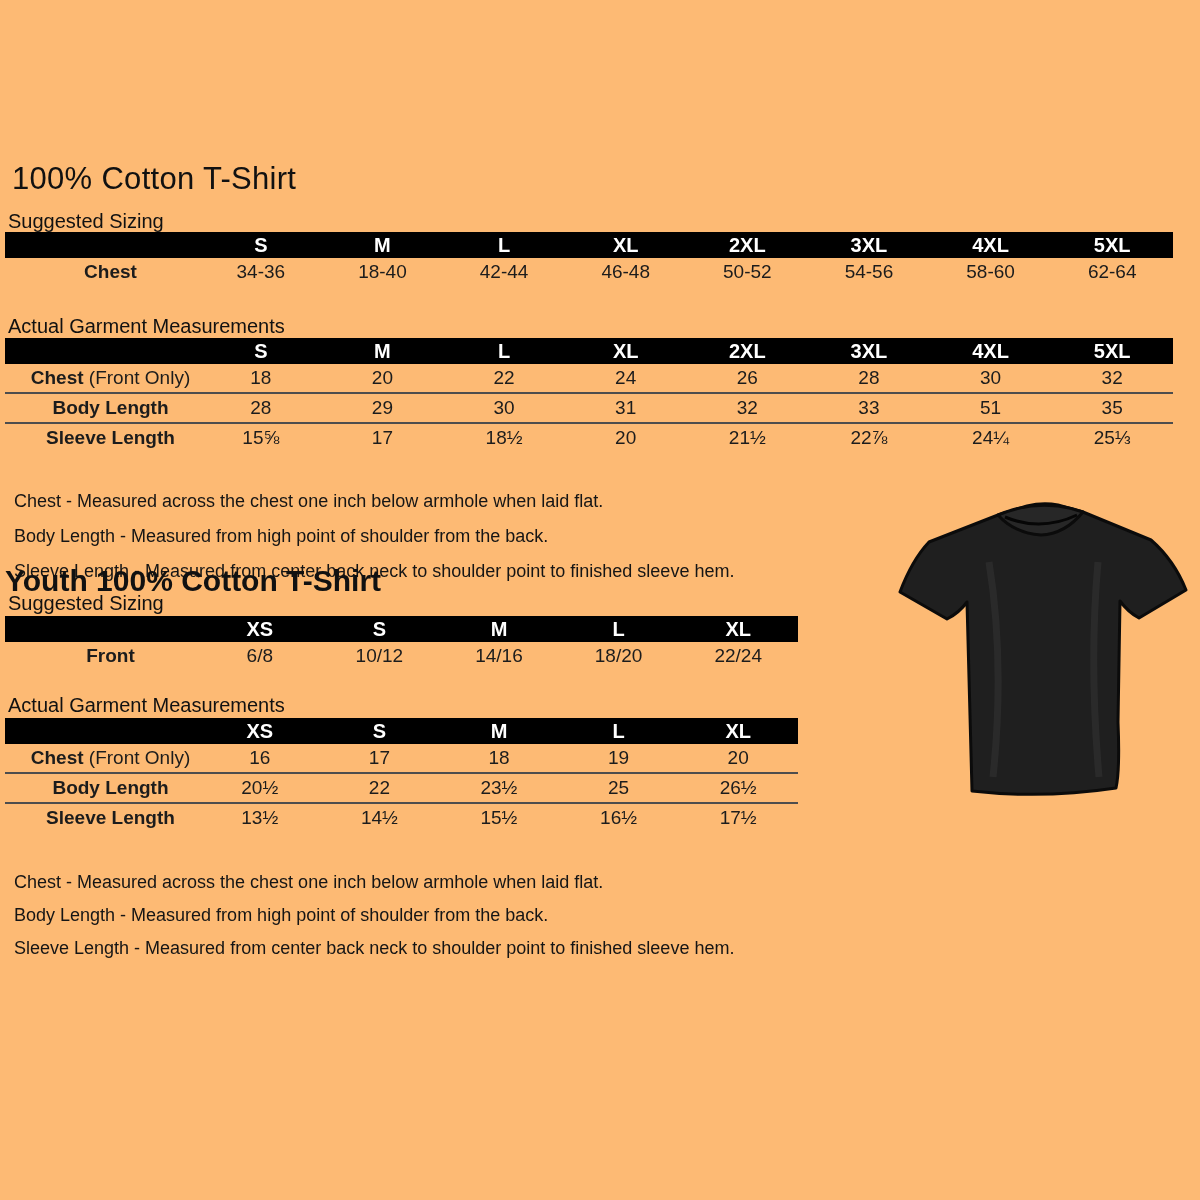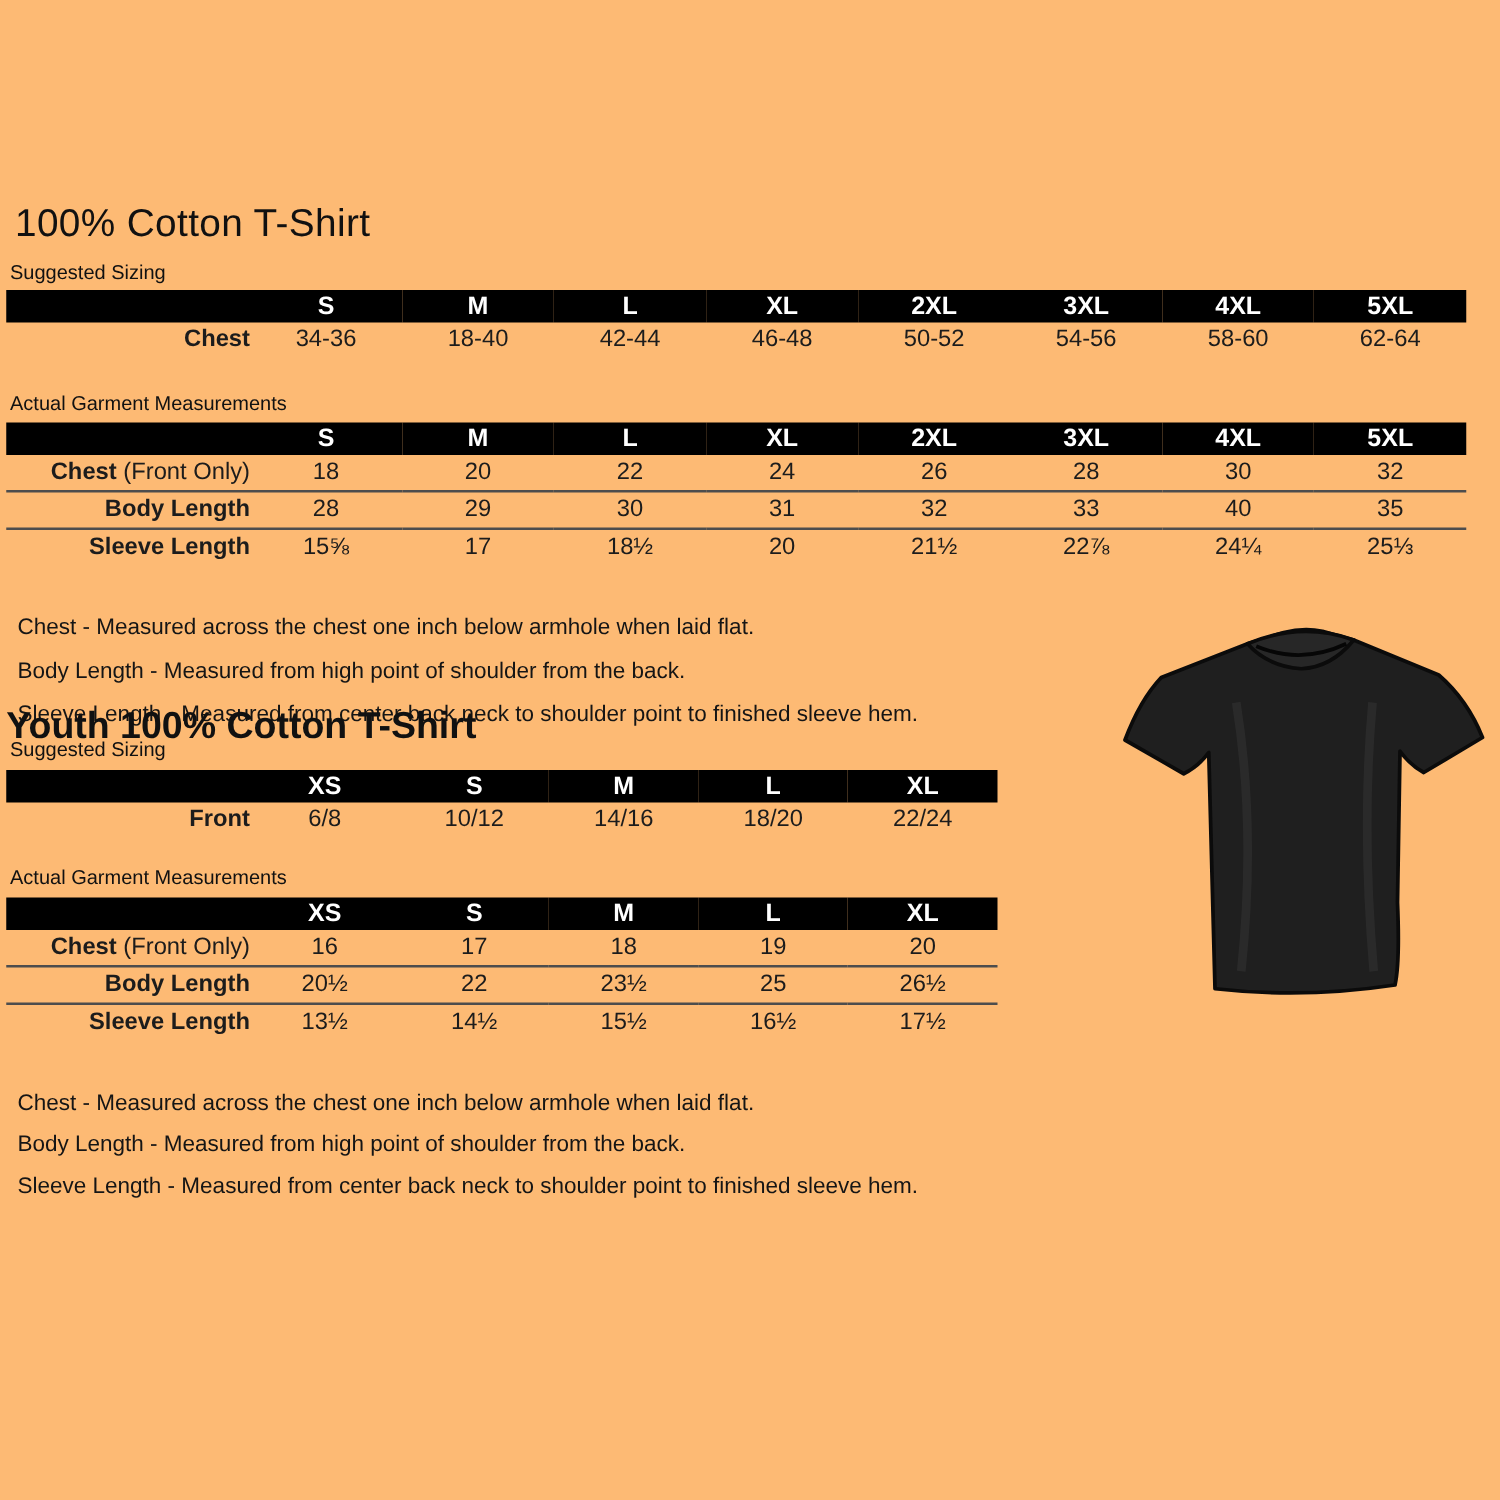--- a/index.html
+++ b/index.html
@@ -10,21 +10,21 @@
   .title{
     position:absolute;left:12px;top:161px;font-size:31px;font-weight:400;
     letter-spacing:.3px;white-space:nowrap;
   }
   .banner{
     position:absolute;left:346px;top:164px;width:556px;height:44px;
     background:#000;color:#fff;font-size:32px;font-weight:700;
     letter-spacing:5px;text-align:center;line-height:45px;
     box-shadow:4px 4px 3px rgba(0,0,0,.35);white-space:nowrap;
   }
-  .section-label{position:absolute;font-size:16px;white-space:nowrap;}
+  .section-label{position:absolute;font-size:20px;white-space:nowrap;}
   #adult-suggested-label{left:8px;top:210px;}
   #adult-actual-label{left:8px;top:315px;}
   #youth-suggested-label{left:8px;top:592px;}
   #youth-actual-label{left:8px;top:694px;}
   .youth-title{
     position:absolute;left:5px;top:564px;font-size:30px;font-weight:700;
     white-space:nowrap;
   }
   table{border-collapse:collapse;table-layout:fixed;position:absolute;}
   #adult-suggested-table{left:5px;top:232px;width:1168px;}
@@ -33,21 +33,21 @@
   #youth-actual-table{left:5px;top:718px;width:793px;}
   thead th{
     background:#000;color:#fff;font-size:20px;font-weight:700;height:26px;
     padding:0;text-align:center;
   }
   thead th:first-child{width:195px;}
   tbody td{
     font-size:19px;text-align:center;height:28px;padding:0;color:#1c1c1c;
     white-space:nowrap;
   }
-  td.row-label{text-align:right;padding-left:16px;}
+  td.row-label{text-align:center;padding-left:16px;}
   tbody tr:not(:first-child) td{border-top:2px solid #4d4d4d;margin-top:31px;}
   .lbl-bold{font-weight:700;}
   .lbl-suffix{font-weight:400;}
   .notes{position:absolute;left:14px;font-size:18px;color:#151515;margin-top:24px;}
   #adult-notes{top:460px;line-height:35px;}
   #youth-notes{top:842px;line-height:33px;}
   .tshirt{position:absolute;left:893px;top:492px;width:300px;height:322px;}
 </style>
 </head>
 <body>
@@ -114,21 +114,21 @@
           <td>32</td>
         </tr>
         <tr>
           <td class="row-label"><span class="lbl-bold">Body Length</span></td>
           <td>28</td>
           <td>29</td>
           <td>30</td>
           <td>31</td>
           <td>32</td>
           <td>33</td>
-          <td>40</td>
+          <td>51</td>
           <td>35</td>
         </tr>
         <tr>
           <td class="row-label"><span class="lbl-bold">Sleeve Length</span></td>
           <td>15⅝</td>
           <td>17</td>
           <td>18½</td>
           <td>20</td>
           <td>21½</td>
           <td>22⅞</td>

